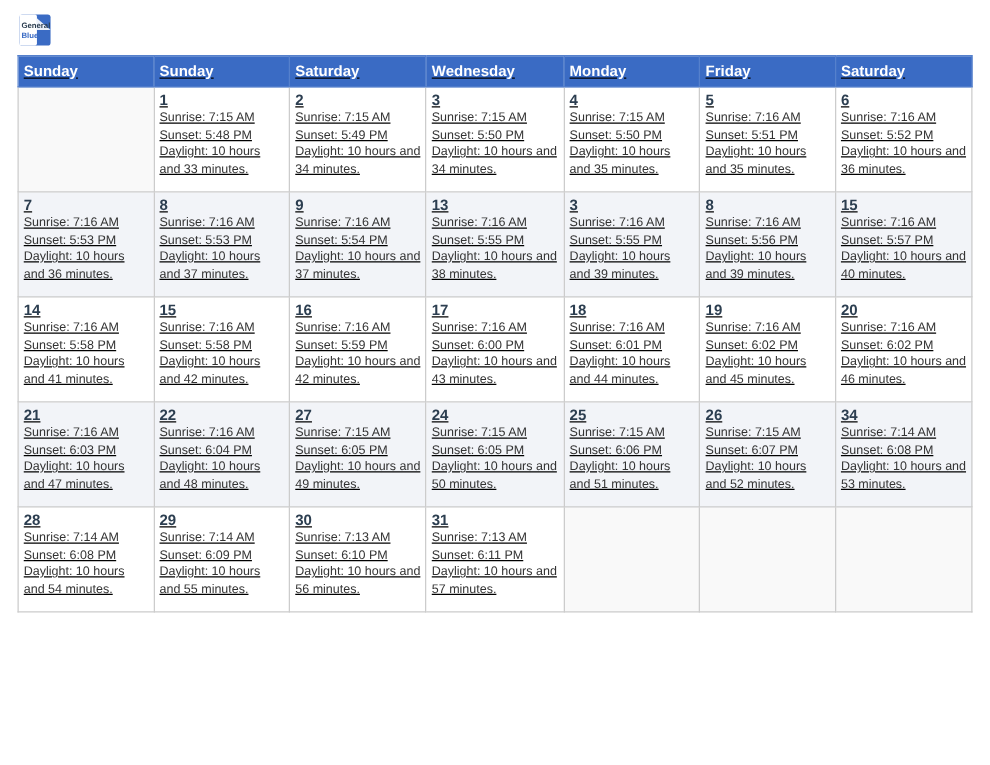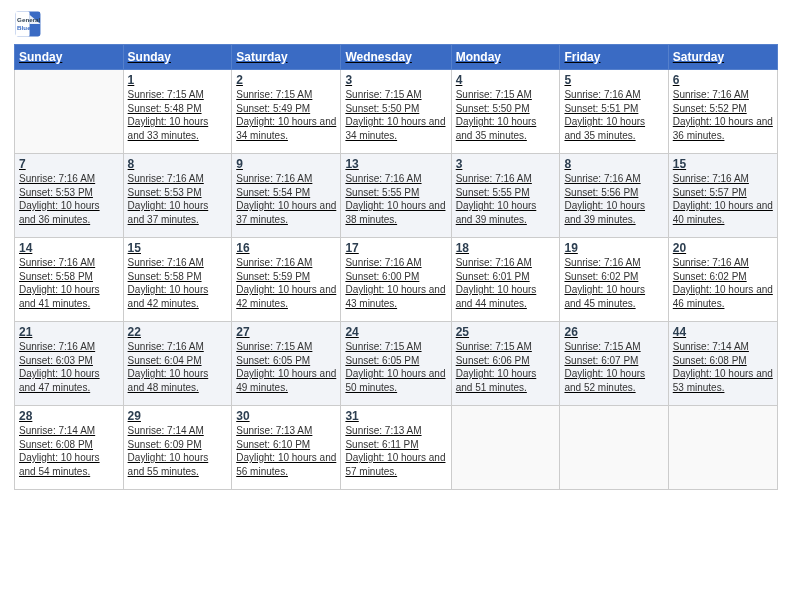--- a/index.html
+++ b/index.html
@@ -225,21 +225,21 @@
           </td>
           <td>
             <div class="day-number">25</div>
             <div class="day-info">Sunrise: 7:15 AM<br>Sunset: 6:06 PM<br>Daylight: 10 hours and 51 minutes.</div>
           </td>
           <td>
             <div class="day-number">26</div>
             <div class="day-info">Sunrise: 7:15 AM<br>Sunset: 6:07 PM<br>Daylight: 10 hours and 52 minutes.</div>
           </td>
           <td>
-            <div class="day-number">44</div>
+            <div class="day-number">34</div>
             <div class="day-info">Sunrise: 7:14 AM<br>Sunset: 6:08 PM<br>Daylight: 10 hours and 53 minutes.</div>
           </td>
         </tr>
         <tr>
           <td>
             <div class="day-number">28</div>
             <div class="day-info">Sunrise: 7:14 AM<br>Sunset: 6:08 PM<br>Daylight: 10 hours and 54 minutes.</div>
           </td>
           <td>
             <div class="day-number">29</div>

